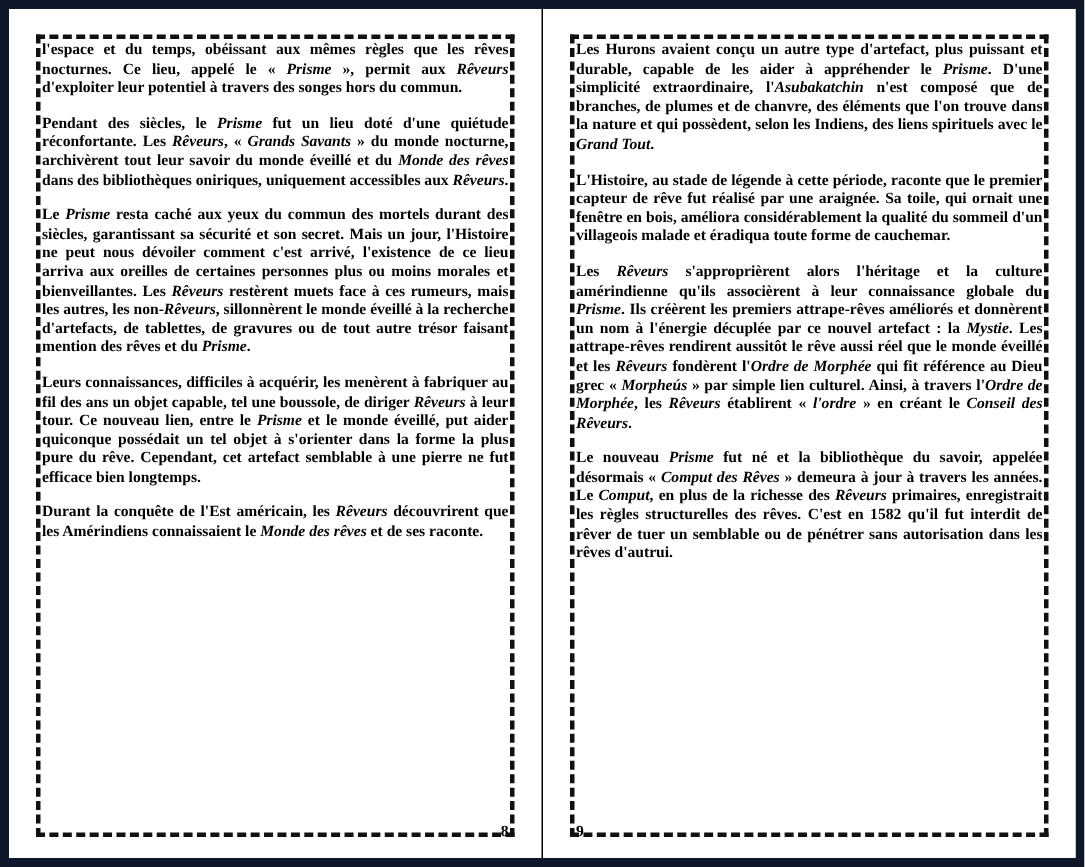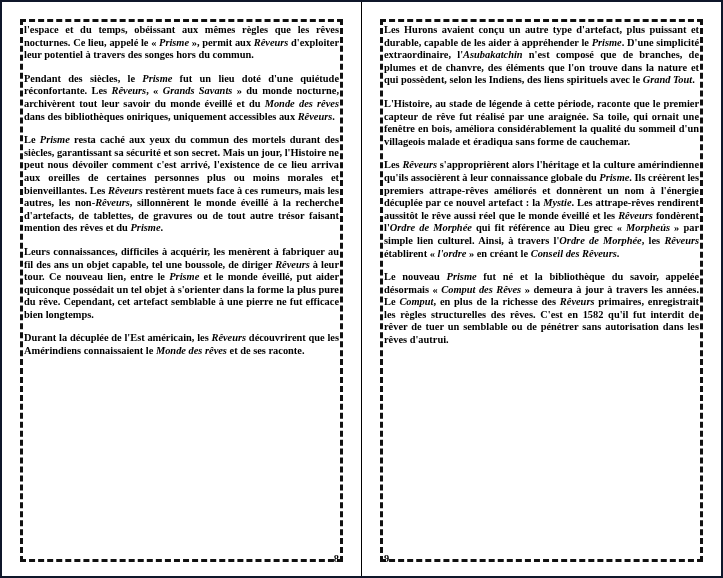--- a/index.html
+++ b/index.html
@@ -11,21 +11,21 @@
     height: 578px;
     background: #ffffff;
     font-family: "Liberation Serif", serif;
     overflow: hidden;
   }
   .spread {
     display: flex;
     width: 723px;
     height: 578px;
     box-sizing: border-box;
-    border: 2px solid #0f172a;
+    border: 6px solid #0f172a;
   }
   .page {
     position: relative;
     box-sizing: border-box;
     height: 100%;
     background: #ffffff;
   }
   .page-left {
     width: 361px;
     border-right: 1px solid #000000;
@@ -97,32 +97,32 @@
 <div class="spread">
 
   <div class="page page-left">
     <div class="page-frame"></div>
     <div class="page-inner">
       <div class="text-block">
           <p class="para"><span>l'espace et du temps, obéissant aux mêmes règles que les rêves nocturnes. Ce lieu, appelé le « </span><span class="ital">Prisme</span><span> », permit aux </span><span class="ital">Rêveurs</span><span> d'exploiter leur potentiel à travers des songes hors du commun.</span></p>
           <p class="para"><span>Pendant des siècles, le </span><span class="ital">Prisme</span><span> fut un lieu doté d'une quiétude réconfortante. Les </span><span class="ital">Rêveurs</span><span>, « </span><span class="ital">Grands Savants</span><span> » du monde nocturne, archivèrent tout leur savoir du monde éveillé et du </span><span class="ital">Monde des rêves</span><span> dans des bibliothèques oniriques, uniquement accessibles aux </span><span class="ital">Rêveurs</span><span>.</span></p>
           <p class="para"><span>Le </span><span class="ital">Prisme</span><span> resta caché aux yeux du commun des mortels durant des siècles, garantissant sa sécurité et son secret. Mais un jour, l'Histoire ne peut nous dévoiler comment c'est arrivé, l'existence de ce lieu arriva aux oreilles de certaines personnes plus ou moins morales et bienveillantes. Les </span><span class="ital">Rêveurs</span><span> restèrent muets face à ces rumeurs, mais les autres, les non-</span><span class="ital">Rêveurs</span><span>, sillonnèrent le monde éveillé à la recherche d'artefacts, de tablettes, de gravures ou de tout autre trésor faisant mention des rêves et du </span><span class="ital">Prisme</span><span>.</span></p>
           <p class="para"><span>Leurs connaissances, difficiles à acquérir, les menèrent à fabriquer au fil des ans un objet capable, tel une boussole, de diriger </span><span class="ital">Rêveurs</span><span> à leur tour. Ce nouveau lien, entre le </span><span class="ital">Prisme</span><span> et le monde éveillé, put aider quiconque possédait un tel objet à s'orienter dans la forme la plus pure du rêve. Cependant, cet artefact semblable à une pierre ne fut efficace bien longtemps.</span></p>
-          <p class="para"><span>Durant la décuplée de l'Est américain, les </span><span class="ital">Rêveurs</span><span> découvrirent que les Amérindiens connaissaient le </span><span class="ital">Monde des rêves</span><span> et de ses raconte.</span></p>
+          <p class="para"><span>Durant la conquête de l'Est américain, les </span><span class="ital">Rêveurs</span><span> découvrirent que les Amérindiens connaissaient le </span><span class="ital">Monde des rêves</span><span> et de ses raconte.</span></p>
         </div>
       <div class="folio folio-left">8</div>
     </div>
   </div>
 
   <div class="page page-right">
     <div class="page-frame"></div>
     <div class="page-inner">
       <div class="text-block">
           <p class="para"><span>Les Hurons avaient conçu un autre type d'artefact, plus puissant et durable, capable de les aider à appréhender le </span><span class="ital">Prisme</span><span>. D'une simplicité extraordinaire, l'</span><span class="ital">Asubakatchin</span><span> n'est composé que de branches, de plumes et de chanvre, des éléments que l'on trouve dans la nature et qui possèdent, selon les Indiens, des liens spirituels avec le </span><span class="ital">Grand Tout</span><span>.</span></p>
-          <p class="para"><span>L'Histoire, au stade de légende à cette période, raconte que le premier capteur de rêve fut réalisé par une araignée. Sa toile, qui ornait une fenêtre en bois, améliora considérablement la qualité du sommeil d'un villageois malade et éradiqua sans forme de cauchemar.</span></p>
+          <p class="para"><span>L'Histoire, au stade de légende à cette période, raconte que le premier capteur de rêve fut réalisé par une araignée. Sa toile, qui ornait une fenêtre en bois, améliora considérablement la qualité du sommeil d'un villageois malade et éradiqua toute forme de cauchemar.</span></p>
           <p class="para"><span>Les </span><span class="ital">Rêveurs</span><span> s'approprièrent alors l'héritage et la culture amérindienne qu'ils associèrent à leur connaissance globale du </span><span class="ital">Prisme</span><span>. Ils créèrent les premiers attrape-rêves améliorés et donnèrent un nom à l'énergie décuplée par ce nouvel artefact : la </span><span class="ital">Mystie</span><span>. Les attrape-rêves rendirent aussitôt le rêve aussi réel que le monde éveillé et les </span><span class="ital">Rêveurs</span><span> fondèrent l'</span><span class="ital">Ordre de Morphée</span><span> qui fit référence au Dieu grec « </span><span class="ital">Morpheús</span><span> » par simple lien culturel. Ainsi, à travers l'</span><span class="ital">Ordre de Morphée</span><span>, les </span><span class="ital">Rêveurs</span><span> établirent «</span><span class="ital"> l'ordre</span><span> » en créant le </span><span class="ital">Conseil des Rêveurs</span><span>.</span></p>
           <p class="para"><span>Le nouveau </span><span class="ital">Prisme</span><span> fut né et la bibliothèque du savoir, appelée désormais « </span><span class="ital">Comput des Rêves</span><span> » demeura à jour à travers les années. Le </span><span class="ital">Comput</span><span>, en plus de la richesse des </span><span class="ital">Rêveurs</span><span> primaires, enregistrait les règles structurelles des rêves. C'est en 1582 qu'il fut interdit de rêver de tuer un semblable ou de pénétrer sans autorisation dans les rêves d'autrui.</span></p>
         </div>
       <div class="folio folio-right">9</div>
     </div>
   </div>
 
 </div>
 
 </body></html>

